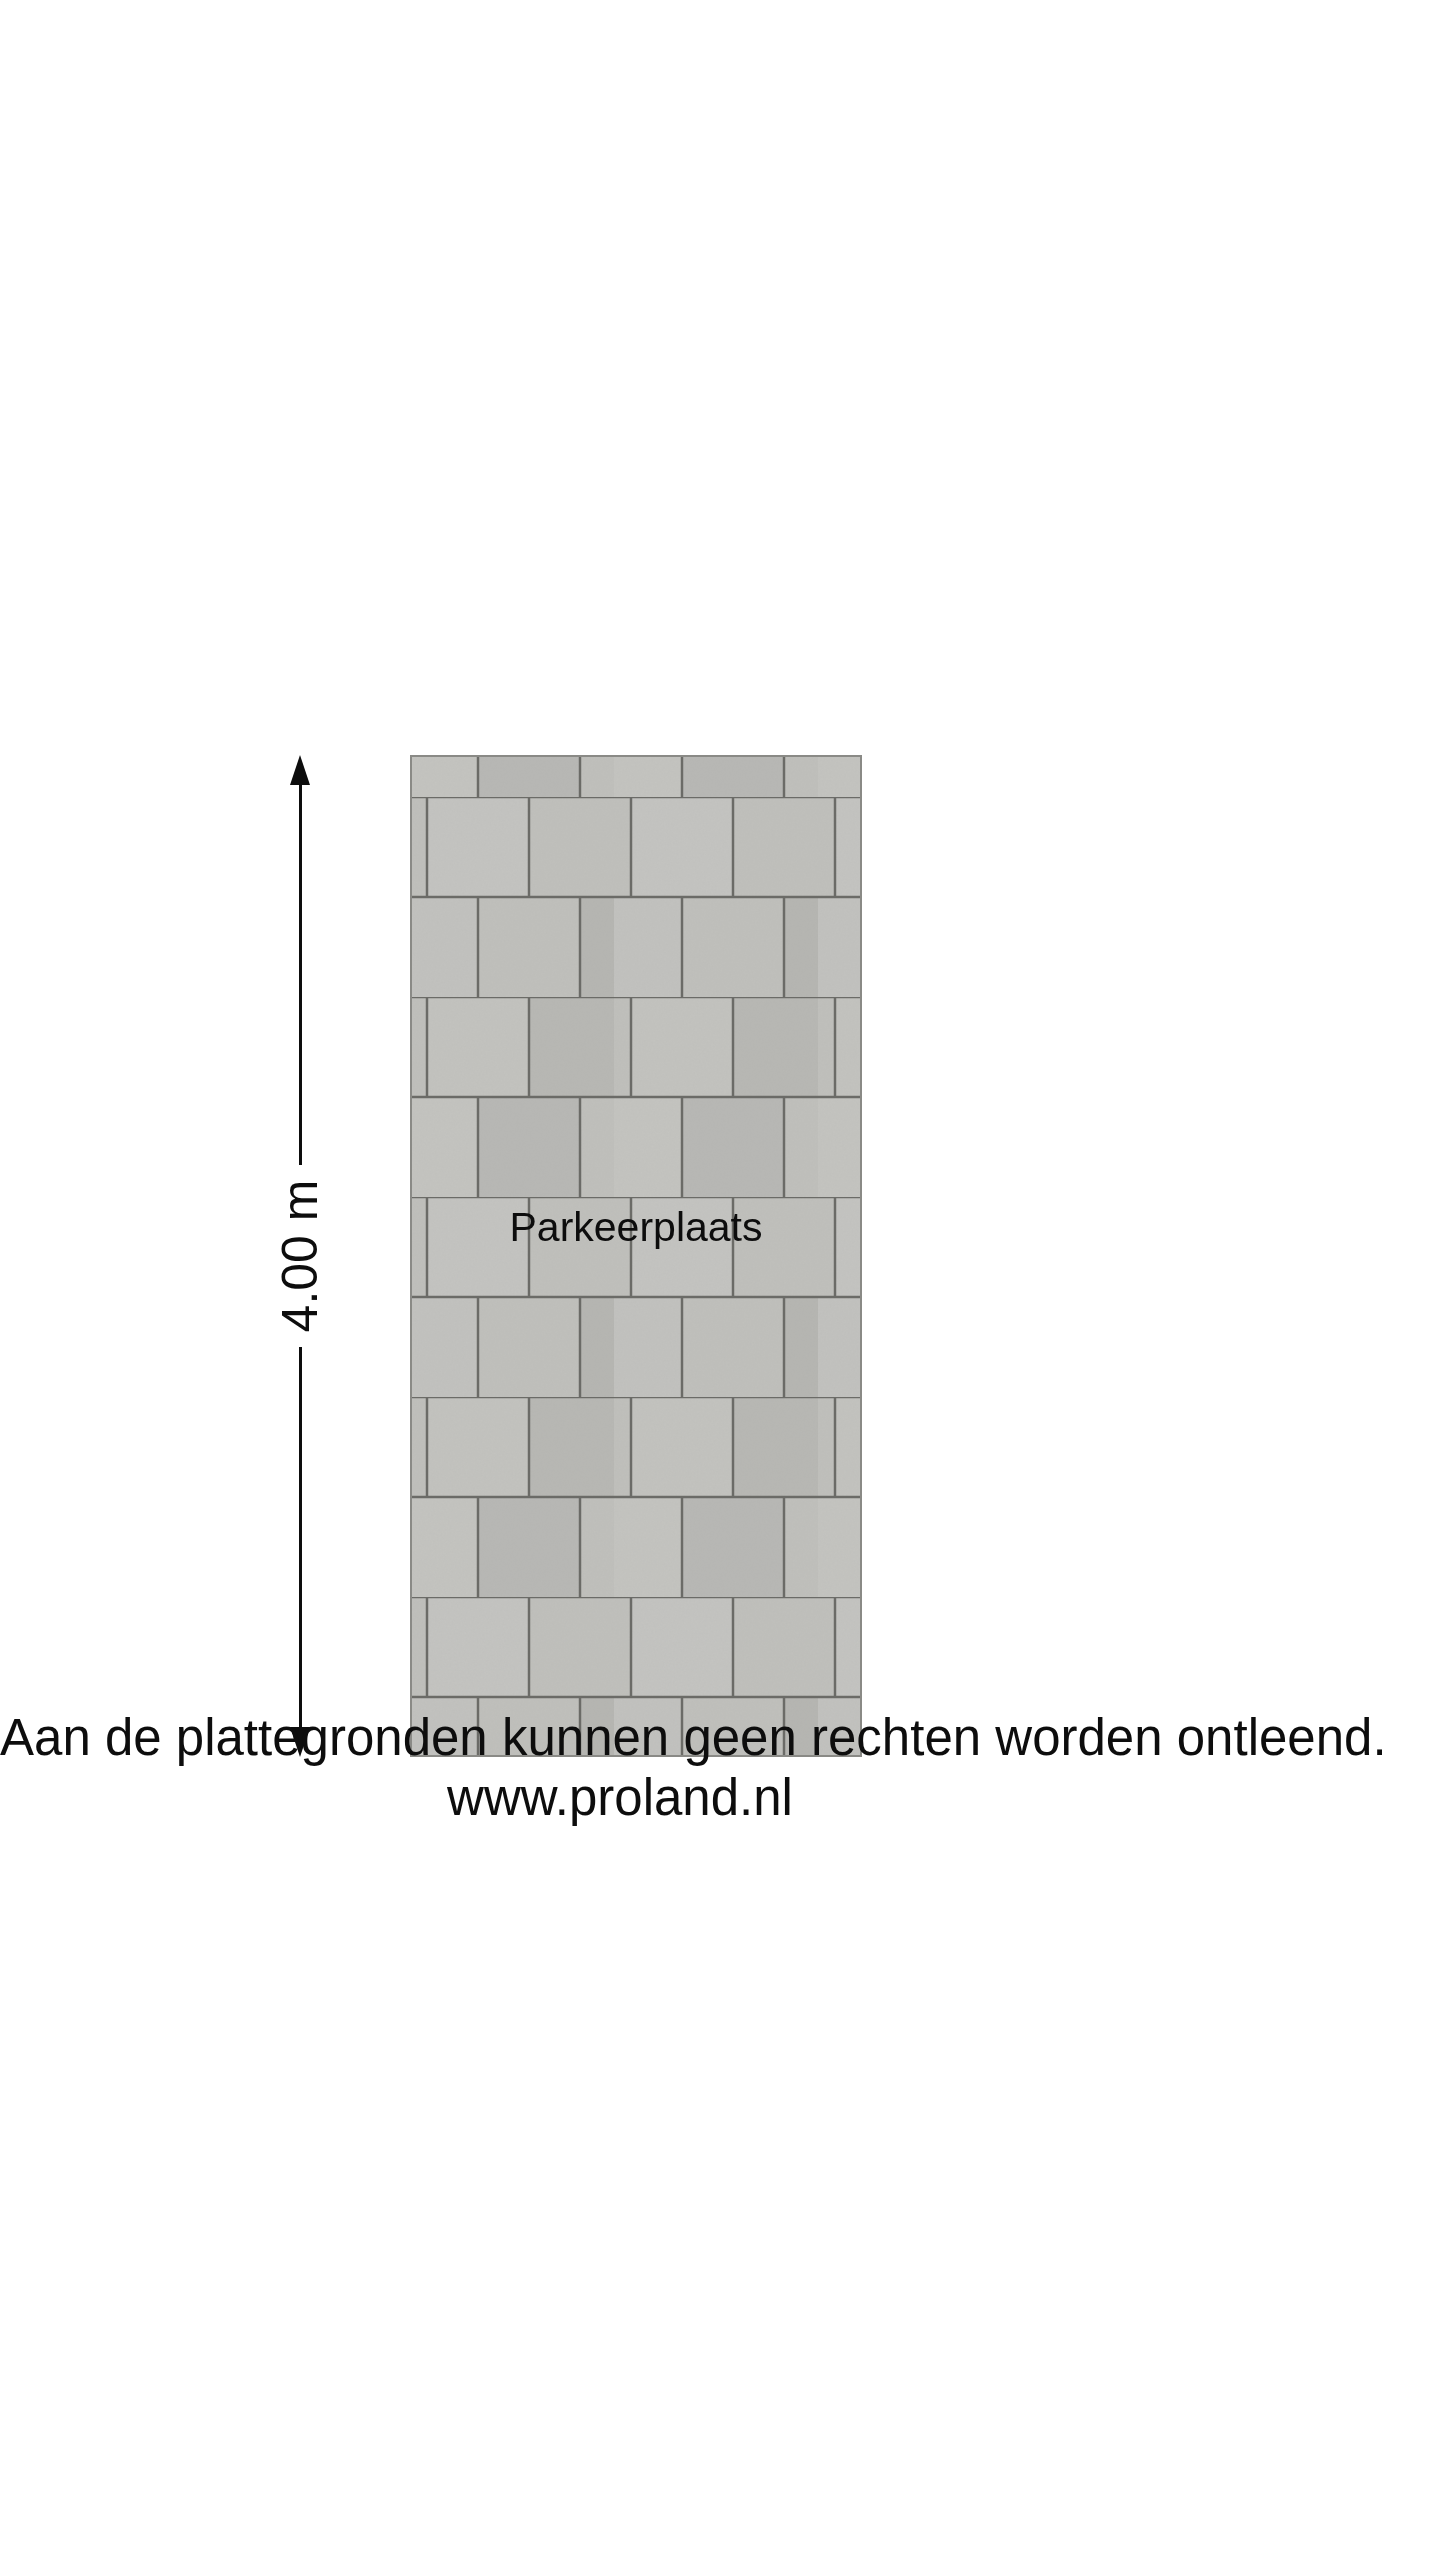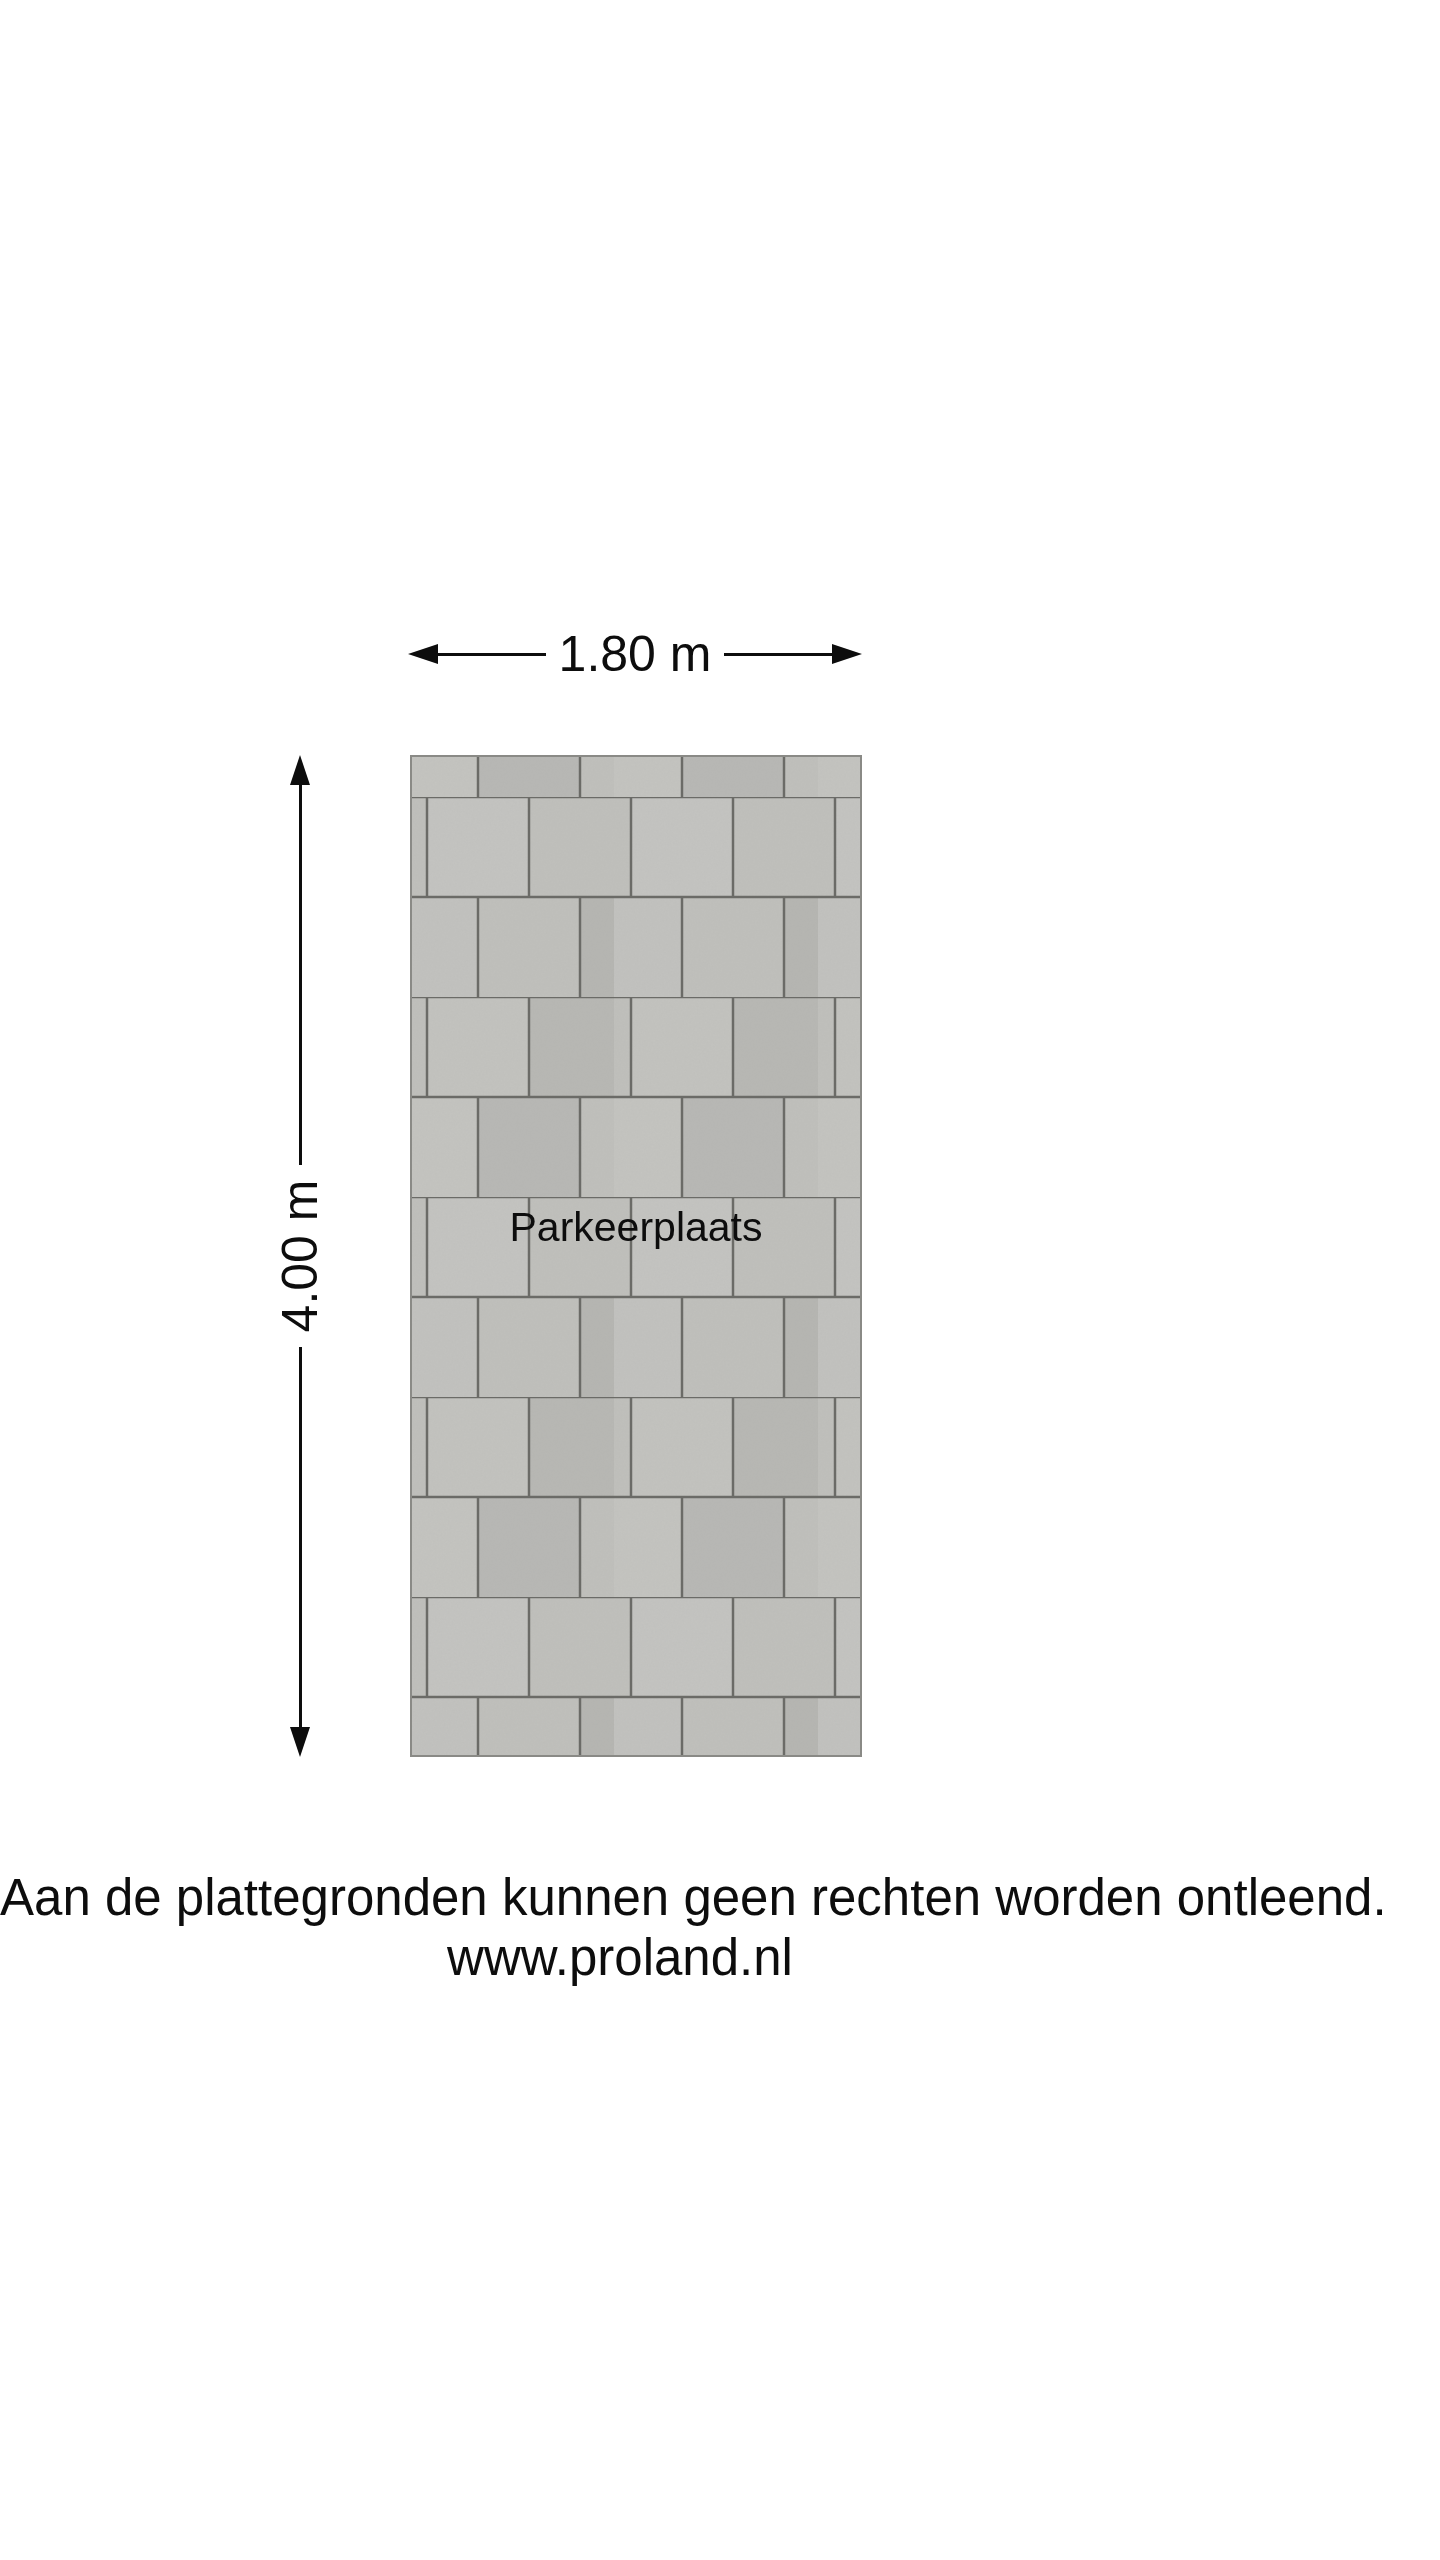--- a/index.html
+++ b/index.html
@@ -107,42 +107,35 @@
     text-align: center;
     font-size: 41px;
     line-height: 60px;
     white-space: nowrap;
   }
 
   
   .footer {
     position: absolute;
     left: 0;
-    top: 1868px;
+    top: 1708px;
     width: 1240px;
     text-align: center;
     font-size: 51px;
     line-height: 60px;
   }
   .footer .line {
     white-space: nowrap;
   }
 </style>
 </head>
 <body>
 
 <div class="page">
 
-  <div class="hdim">
-    <div class="head-left"></div>
-    <div class="seg"></div>
-    <div class="dim-label">1.80 m</div>
-    <div class="seg"></div>
-    <div class="head-right"></div>
-  </div>
 
   <div class="vdim">
     <div class="head-up"></div>
     <div class="seg"></div>
     <div class="label-wrap">
       <div class="dim-label">4.00 m</div>
     </div>
     <div class="seg"></div>
     <div class="head-down"></div>
   </div>

